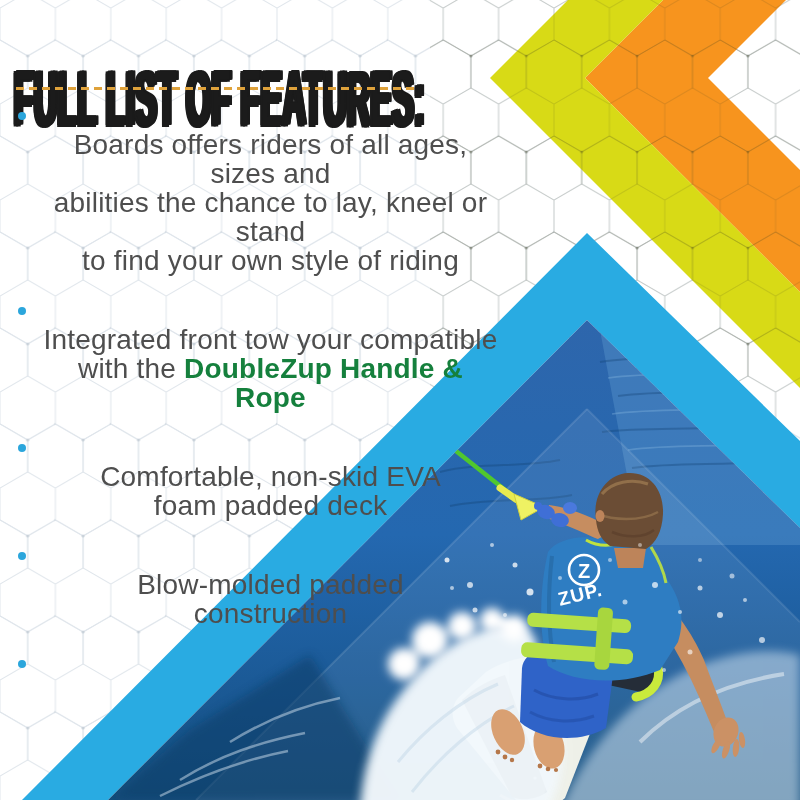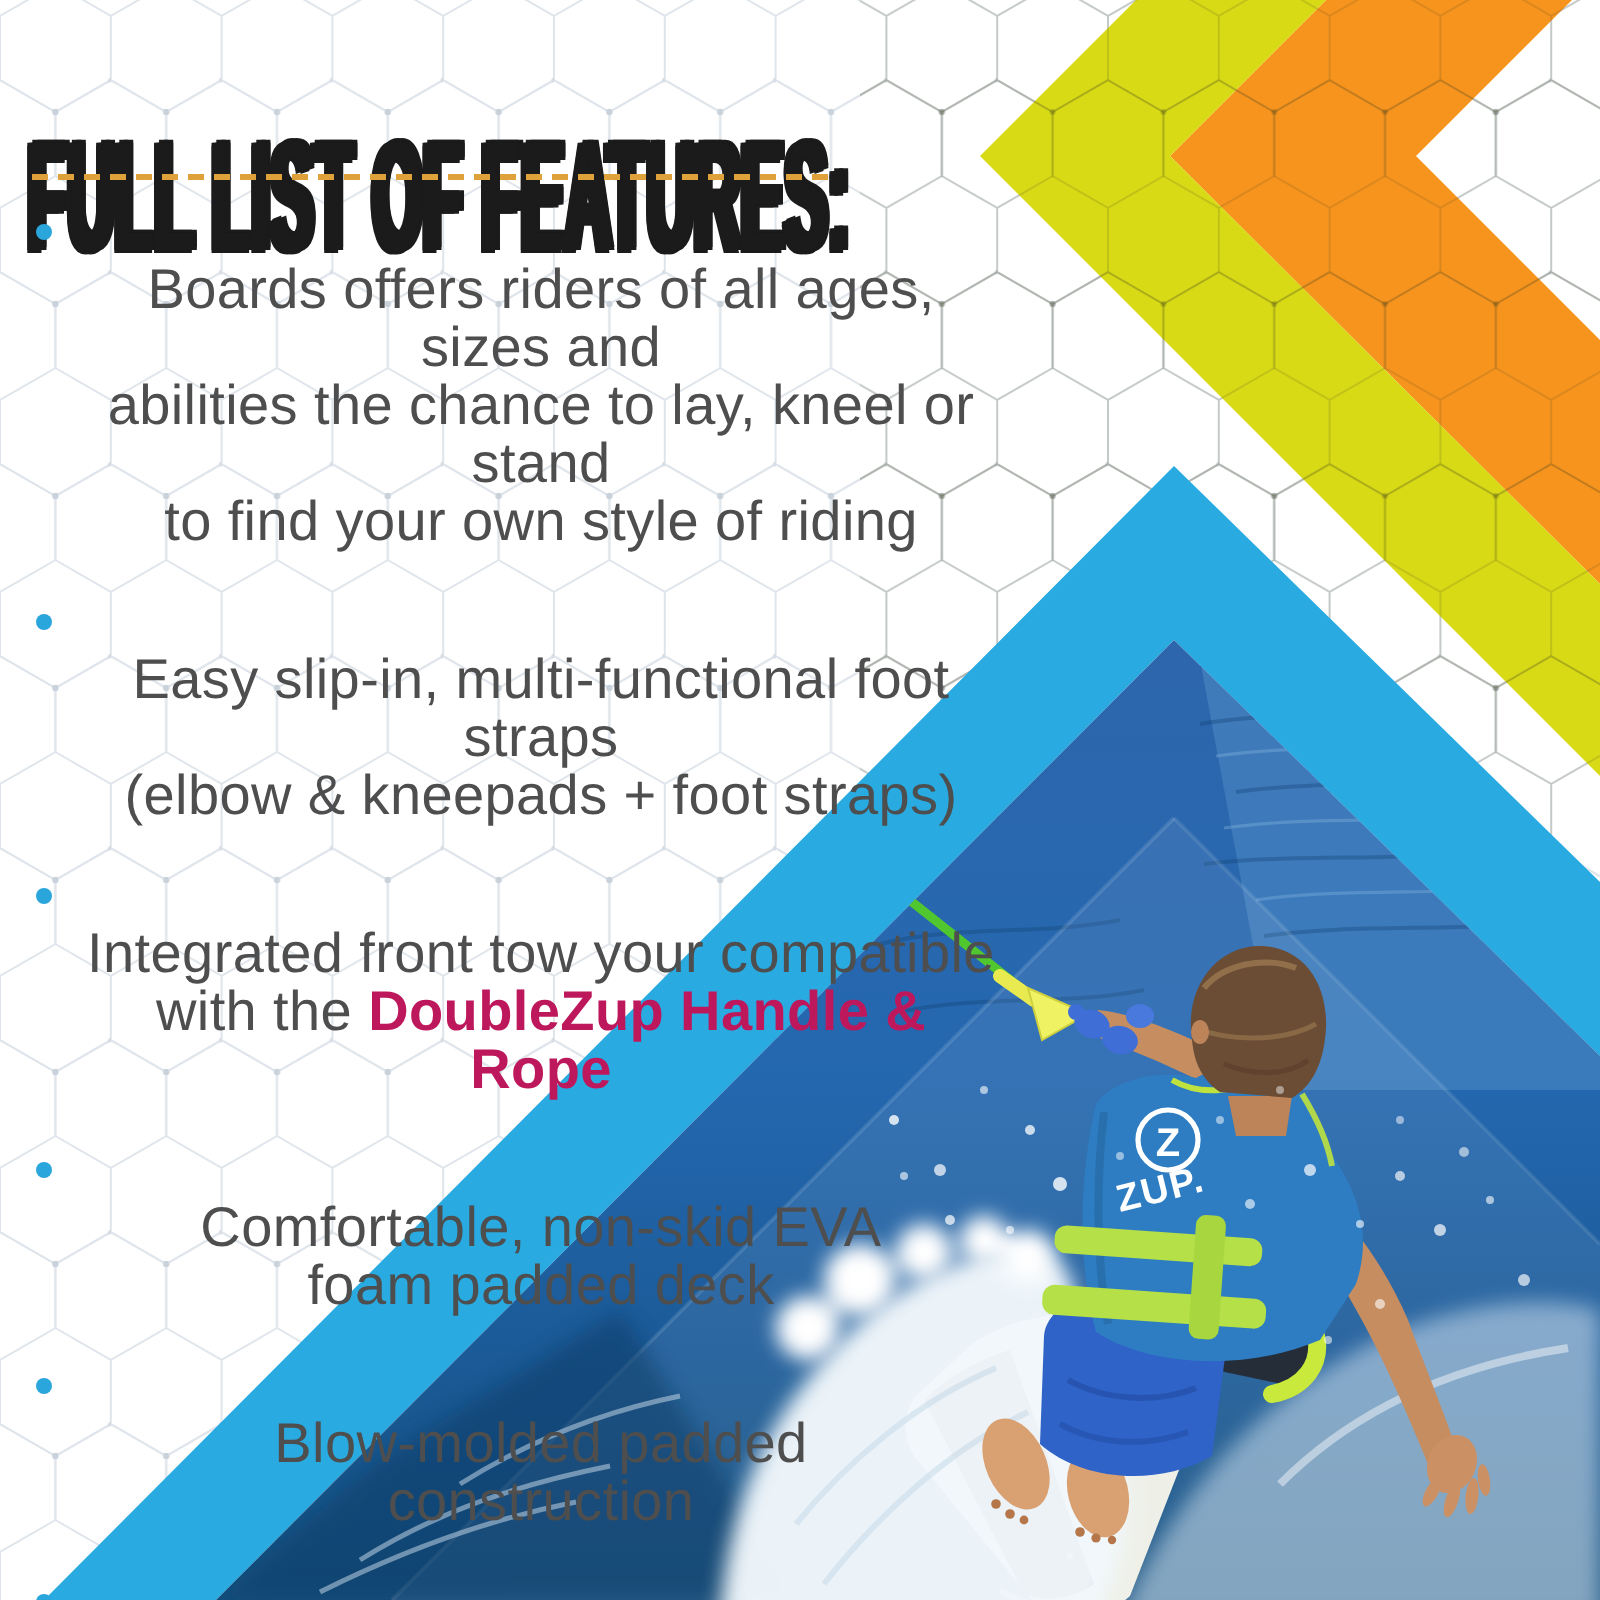--- a/index.html
+++ b/index.html
@@ -26,21 +26,21 @@
   .features li{
     position:relative;padding-left:23px;margin:0 0 21px 0;
     font-size:28px;line-height:29px;color:#4e4e4e;letter-spacing:0.2px;
     white-space:pre-line;
     text-align:center;
   }
   .bullet-dot{
     position:absolute;left:2px;top:11px;width:8px;height:8px;border-radius:50%;
     background:#2ba6dc;
   }
-  .feature-bold{font-weight:700;color:#be185d;}
+  .feature-bold{font-weight:700;color:#15803d;}
 </style>
 </head>
 <body>
 
 <div class="canvas">
 
   <svg class="decor-svg" viewBox="0 0 800 800" aria-hidden="true">
     <defs>
       <pattern id="hexL" width="55.4" height="96" patternUnits="userSpaceOnUse">
         <g fill="none" stroke="#dfe5eb" stroke-width="1">
@@ -246,24 +246,20 @@
     <h1 class="page-title">FULL LIST OF FEATURES:</h1>
     <div class="title-underline"></div>
 
     <ul class="features">
       <li>
         <span class="bullet-dot"></span><span>Boards offers riders of all ages, sizes and
 abilities the chance to lay, kneel or stand
 to find your own style of riding</span><span class="feature-bold"></span>
       </li>
       <li>
-        <span class="bullet-dot"></span><span>Easy slip-in, multi-functional foot straps
-(elbow &amp; kneepads + foot straps)</span><span class="feature-bold"></span>
-      </li>
-      <li>
         <span class="bullet-dot"></span><span>Integrated front tow your compatible
 with the </span><span class="feature-bold">DoubleZup Handle &amp; Rope</span>
       </li>
       <li>
         <span class="bullet-dot"></span><span>Comfortable, non-skid EVA
 foam padded deck</span><span class="feature-bold"></span>
       </li>
       <li>
         <span class="bullet-dot"></span><span>Blow-molded padded
 construction</span><span class="feature-bold"></span>

